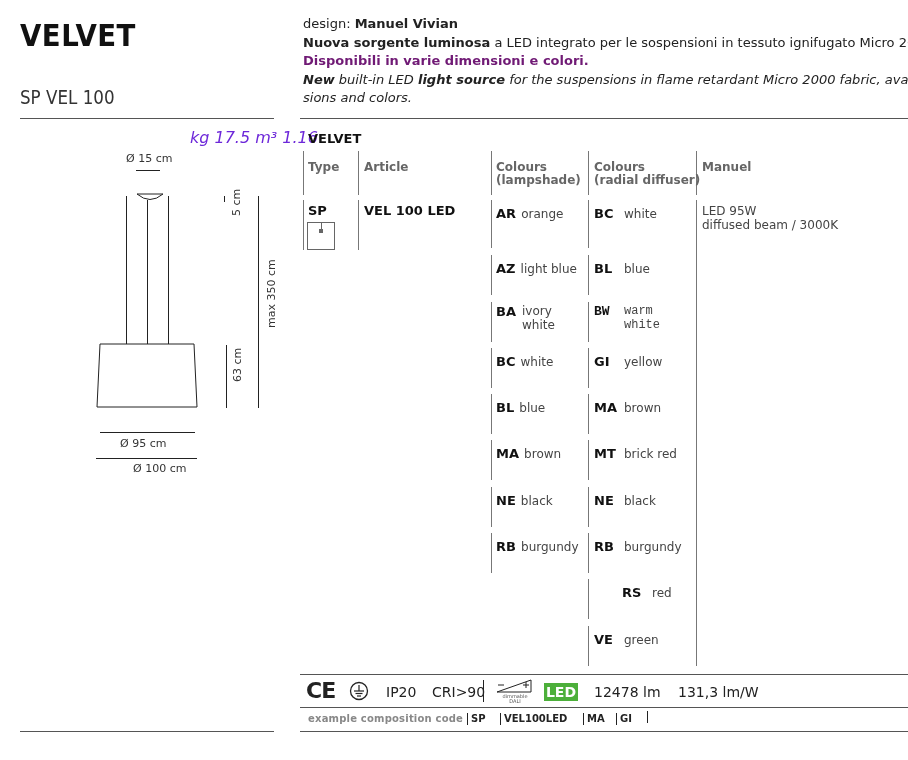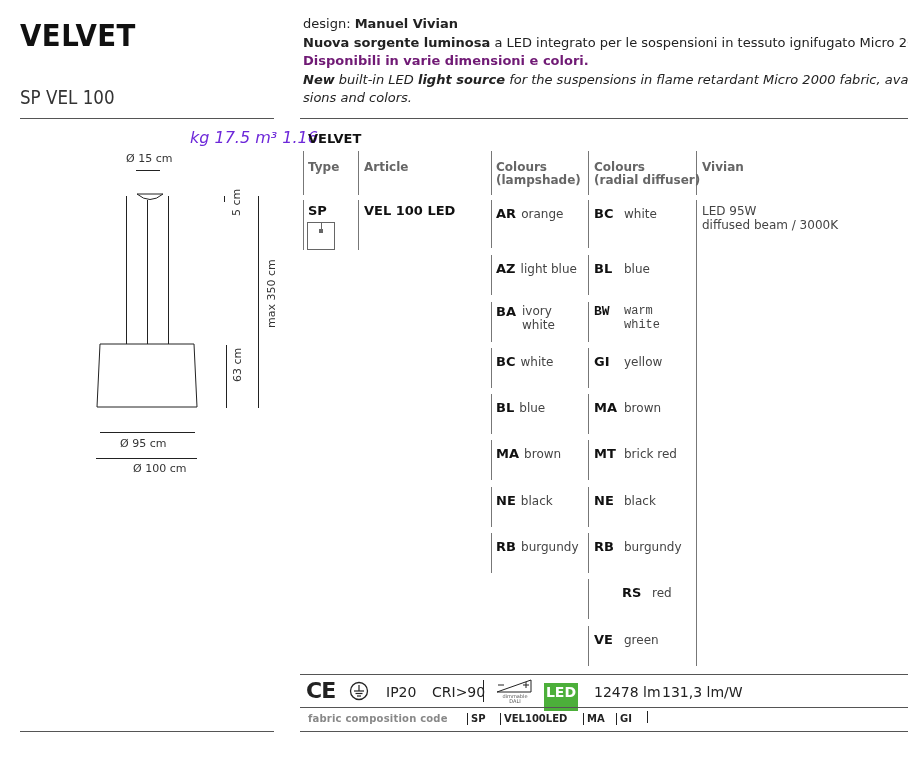--- a/index.html
+++ b/index.html
@@ -41,21 +41,21 @@
 
     .type-box { left: 307px; top: 222px; width: 26px; height: 26px; border: 1px solid #666; }
     .type-box-dot { left: 319px; top: 229px; width: 4px; height: 4px; background: #666; }
     .type-box-stem { left: 321px; top: 222px; width: 1px; height: 8px; background: #666; }
 
     
     .hr-specs-top { left: 300px; top: 674px; width: 608px; height: 1px; background: #555; }
     .hr-specs-mid { left: 300px; top: 707px; width: 608px; height: 1px; background: #555; }
     .hr-specs-bot { left: 300px; top: 731px; width: 608px; height: 1px; background: #555; }
     .spec { font-size: 14px; color: #222; white-space: nowrap; }
-    .led-badge { left: 544px; top: 683px; width: 34px; height: 28px; background: #4caf3a; color: #fff; font-weight: bold; font-size: 14px; text-align: center; line-height: 18px; }
+    .led-badge { left: 544px; top: 683px; width: 34px; height: 18px; background: #4caf3a; color: #fff; font-weight: bold; font-size: 14px; text-align: center; line-height: 18px; }
     .comp-label { left: 308px; top: 713px; font-size: 10px; color: #888; font-weight: bold; letter-spacing: 0.2px; }
     .comp-item { font-size: 10px; font-weight: bold; color: #222; padding-left: 3px; border-left: 1px solid #222; line-height: 12px; }
   </style>
 </head>
 <body>
 
 <div class="abs title">VELVET</div>
 <div class="abs subtitle">SP VEL 100</div>
 <div class="abs hr-left"></div>
 <div class="abs weight">kg 17.5 m³ 1.16</div>
@@ -119,21 +119,21 @@
 <div class="abs colhead" style="left:308px;top:161px;">Type</div>
 <div class="abs colhead" style="left:364px;top:161px;">Article</div>
 <div class="abs colhead" style="left:496px;top:161px;">
   <div>Colours</div>
   <div>(lampshade)</div>
 </div>
 <div class="abs colhead" style="left:594px;top:161px;">
   <div>Colours</div>
   <div>(radial diffuser)</div>
 </div>
-<div class="abs colhead" style="left:702px;top:161px;">Vivian</div>
+<div class="abs colhead" style="left:702px;top:161px;">Manuel</div>
 
 <div class="sep" style="left:303px;top:200px;height:50px;"></div>
 <div class="sep" style="left:358px;top:200px;height:50px;"></div>
 <div class="abs type-code" style="left:308px;top:203px;">SP</div>
 <div class="abs type-box"></div>
 <div class="abs type-box-stem"></div>
 <div class="abs type-box-dot"></div>
 <div class="abs article" style="left:364px;top:203px;">VEL 100 LED</div>
 
 <div class="sep" style="left:696px;top:200px;height:466px;"></div>
@@ -223,22 +223,22 @@
   <line x1="3" y1="7" x2="9" y2="7" stroke="#222" stroke-width="1"></line>
   <line x1="28" y1="7" x2="34" y2="7" stroke="#222" stroke-width="1"></line>
   <line x1="31" y1="4" x2="31" y2="10" stroke="#222" stroke-width="1"></line>
 </svg>
 <div class="abs" style="left:500px;top:694px;font-size:5px;color:#555;line-height:5px;text-align:center;width:30px;">
   <div>dimmable</div>
   <div>DALI</div>
 </div>
 <div class="abs led-badge">LED</div>
 <div class="abs spec" style="left:594px;top:684px;">12478 lm</div>
-<div class="abs spec" style="left:662px;top:684px;">131,3 lm/W</div>
+<div class="abs spec" style="left:678px;top:684px;">131,3 lm/W</div>
 <div class="abs hr-specs-mid"></div>
 
-<div class="abs comp-label">fabric composition code</div>
+<div class="abs comp-label">example composition code</div>
 <div class="abs comp-item" style="left:467px;top:713px;">SP</div>
 <div class="abs comp-item" style="left:500px;top:713px;">VEL100LED</div>
 <div class="abs comp-item" style="left:583px;top:713px;">MA</div>
 <div class="abs comp-item" style="left:616px;top:713px;">GI</div>
 <div class="abs comp-item" style="left:647px;top:711px;height:12px;"></div>
 <div class="abs hr-specs-bot"></div>
 
 </body></html>

